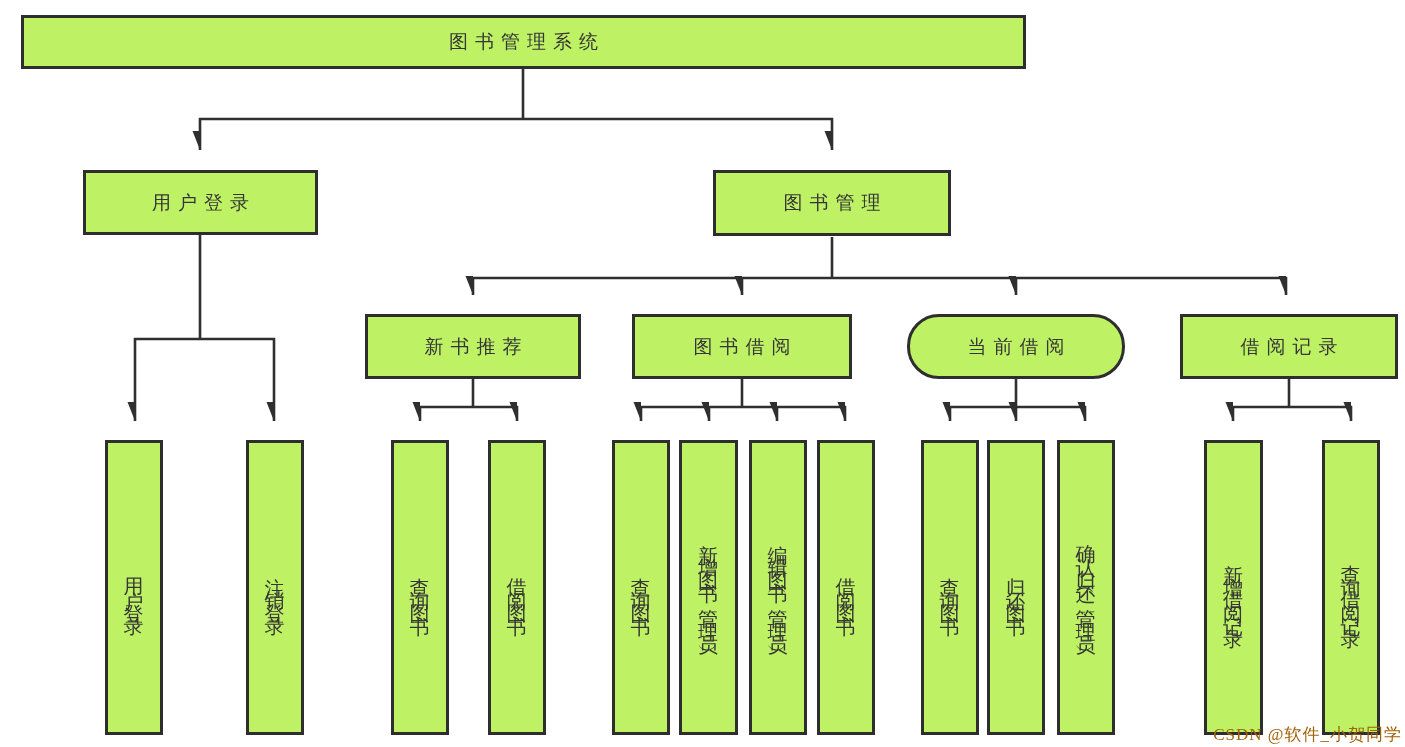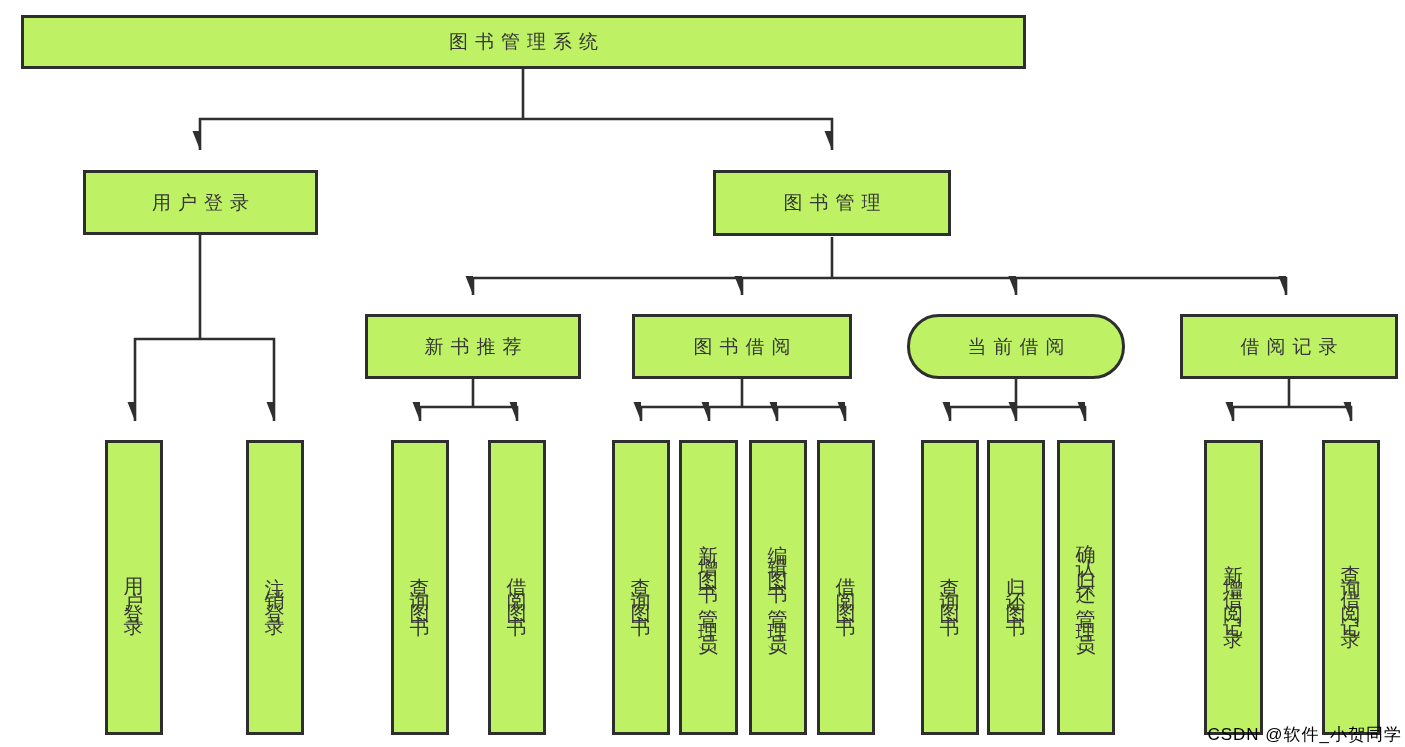--- a/index.html
+++ b/index.html
@@ -30,23 +30,24 @@
     writing-mode:vertical-rl;
     text-orientation:mixed;
     font-size:20px;
     letter-spacing:13px;
     line-height:1;
   }
   .watermark{
     position:absolute;
     right:3px;bottom:1px;
     font-size:17px;
-    color:#000000;
+    color:#a16207;
     letter-spacing:1px;
     white-space:nowrap;
+    font-family:Liberation Serif, serif;
   }
 </style>
 </head>
 <body>
 
 <div class="stage">
 
   <svg class="connectors" width="1405" height="747" viewBox="0 0 1405 747">
     <defs>
       <marker id="arw" markerWidth="26" markerHeight="20" refX="19" refY="0" orient="auto" markerUnits="userSpaceOnUse">

